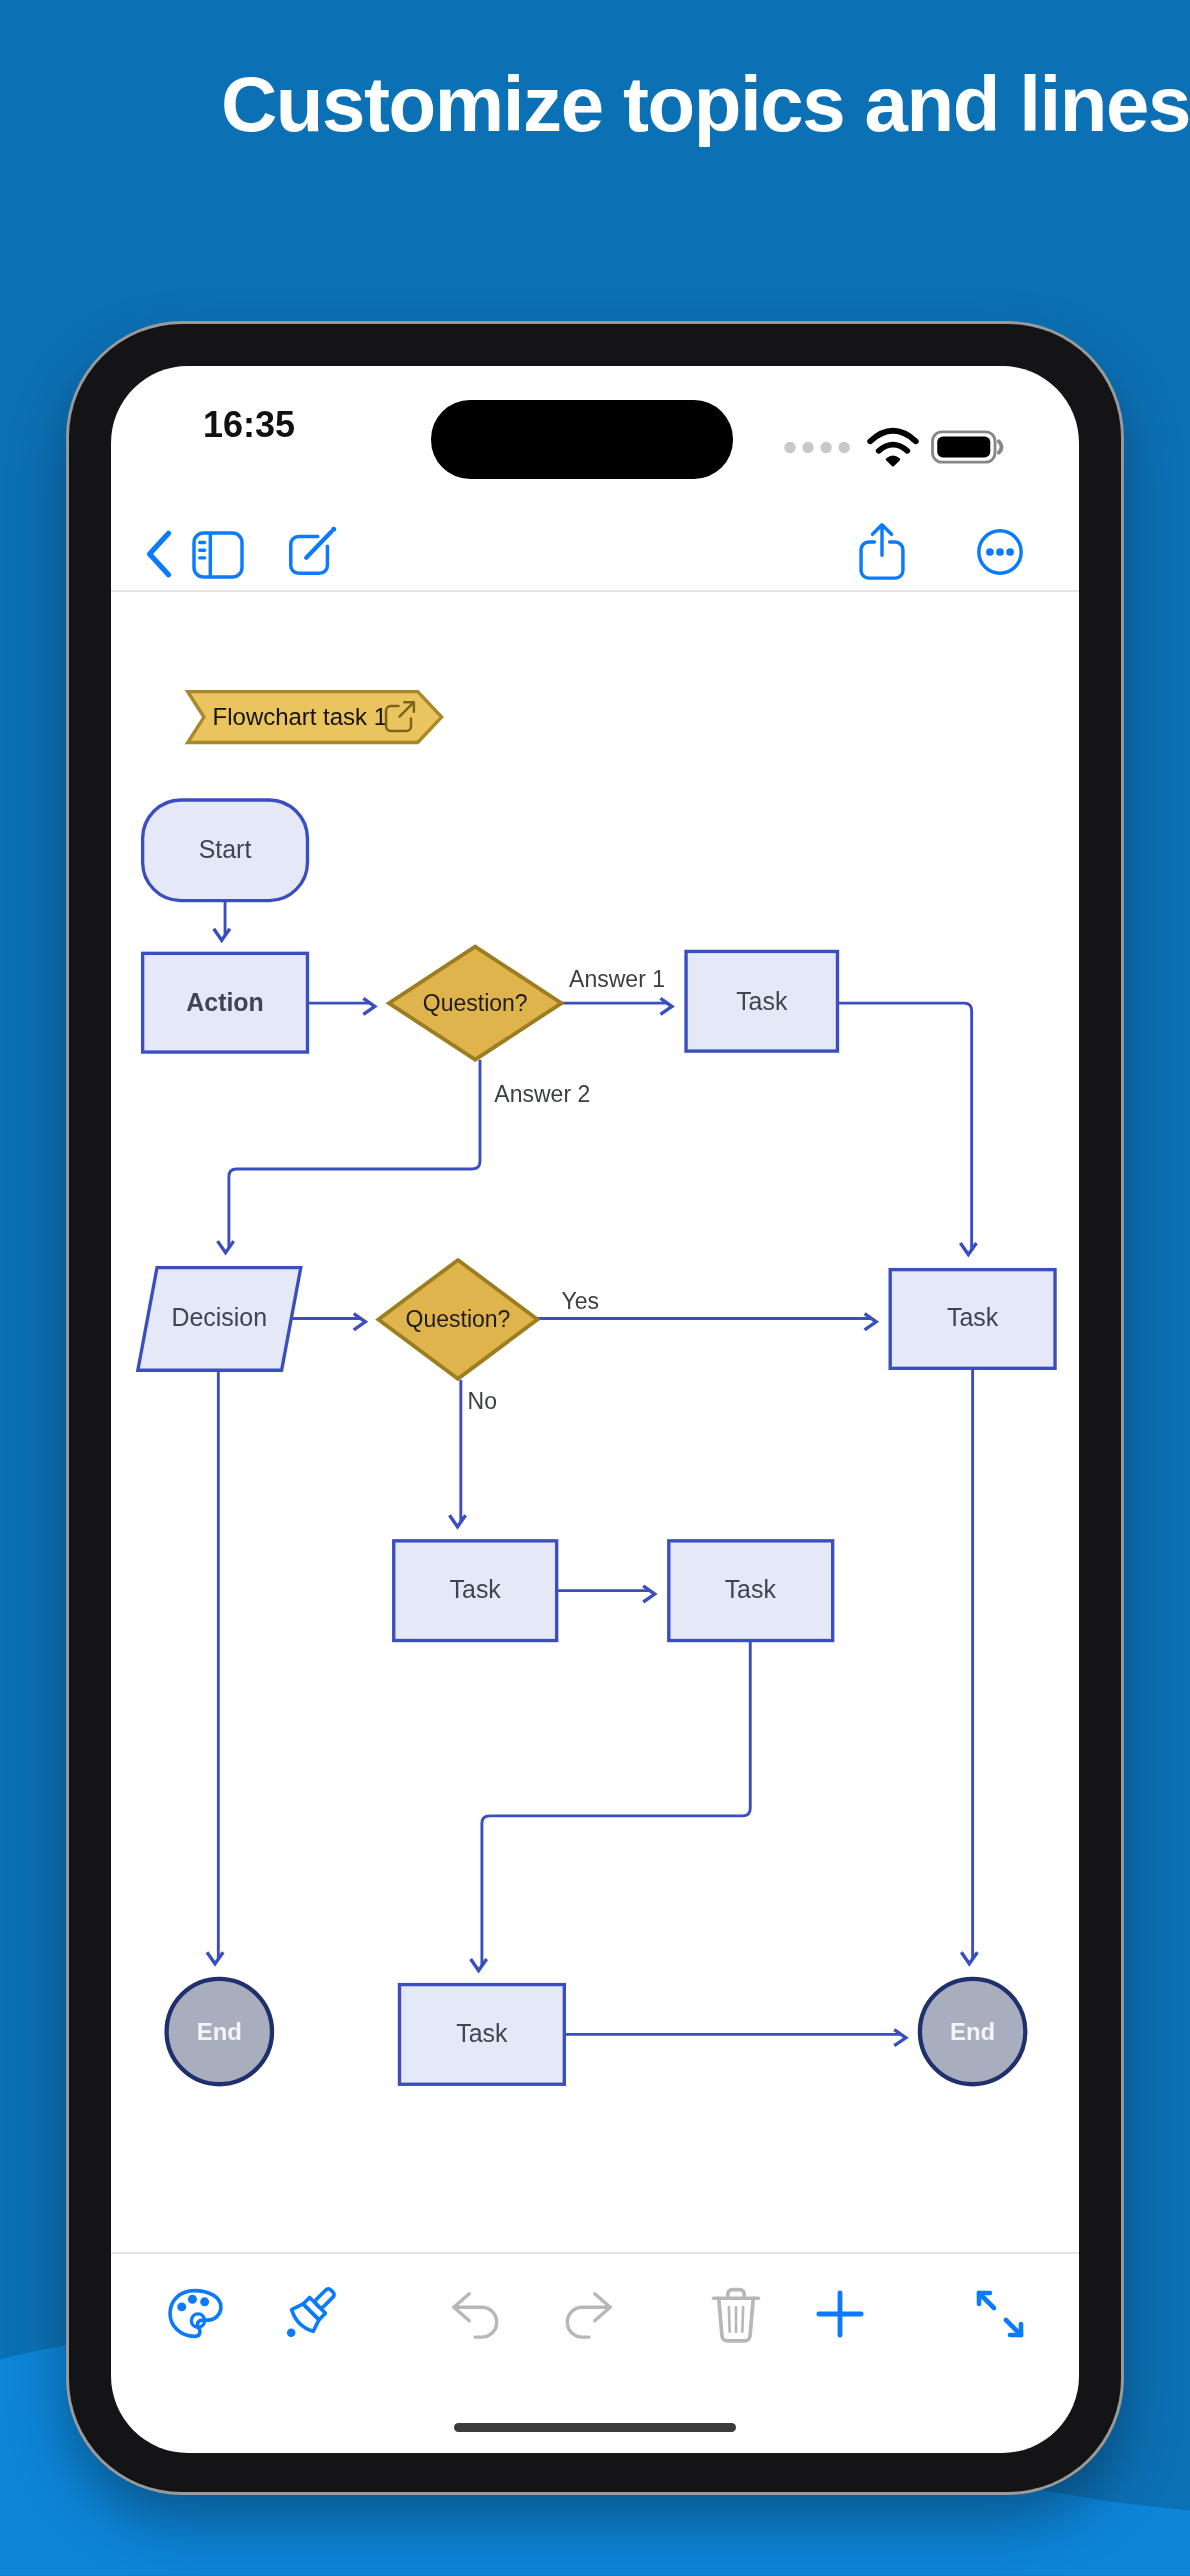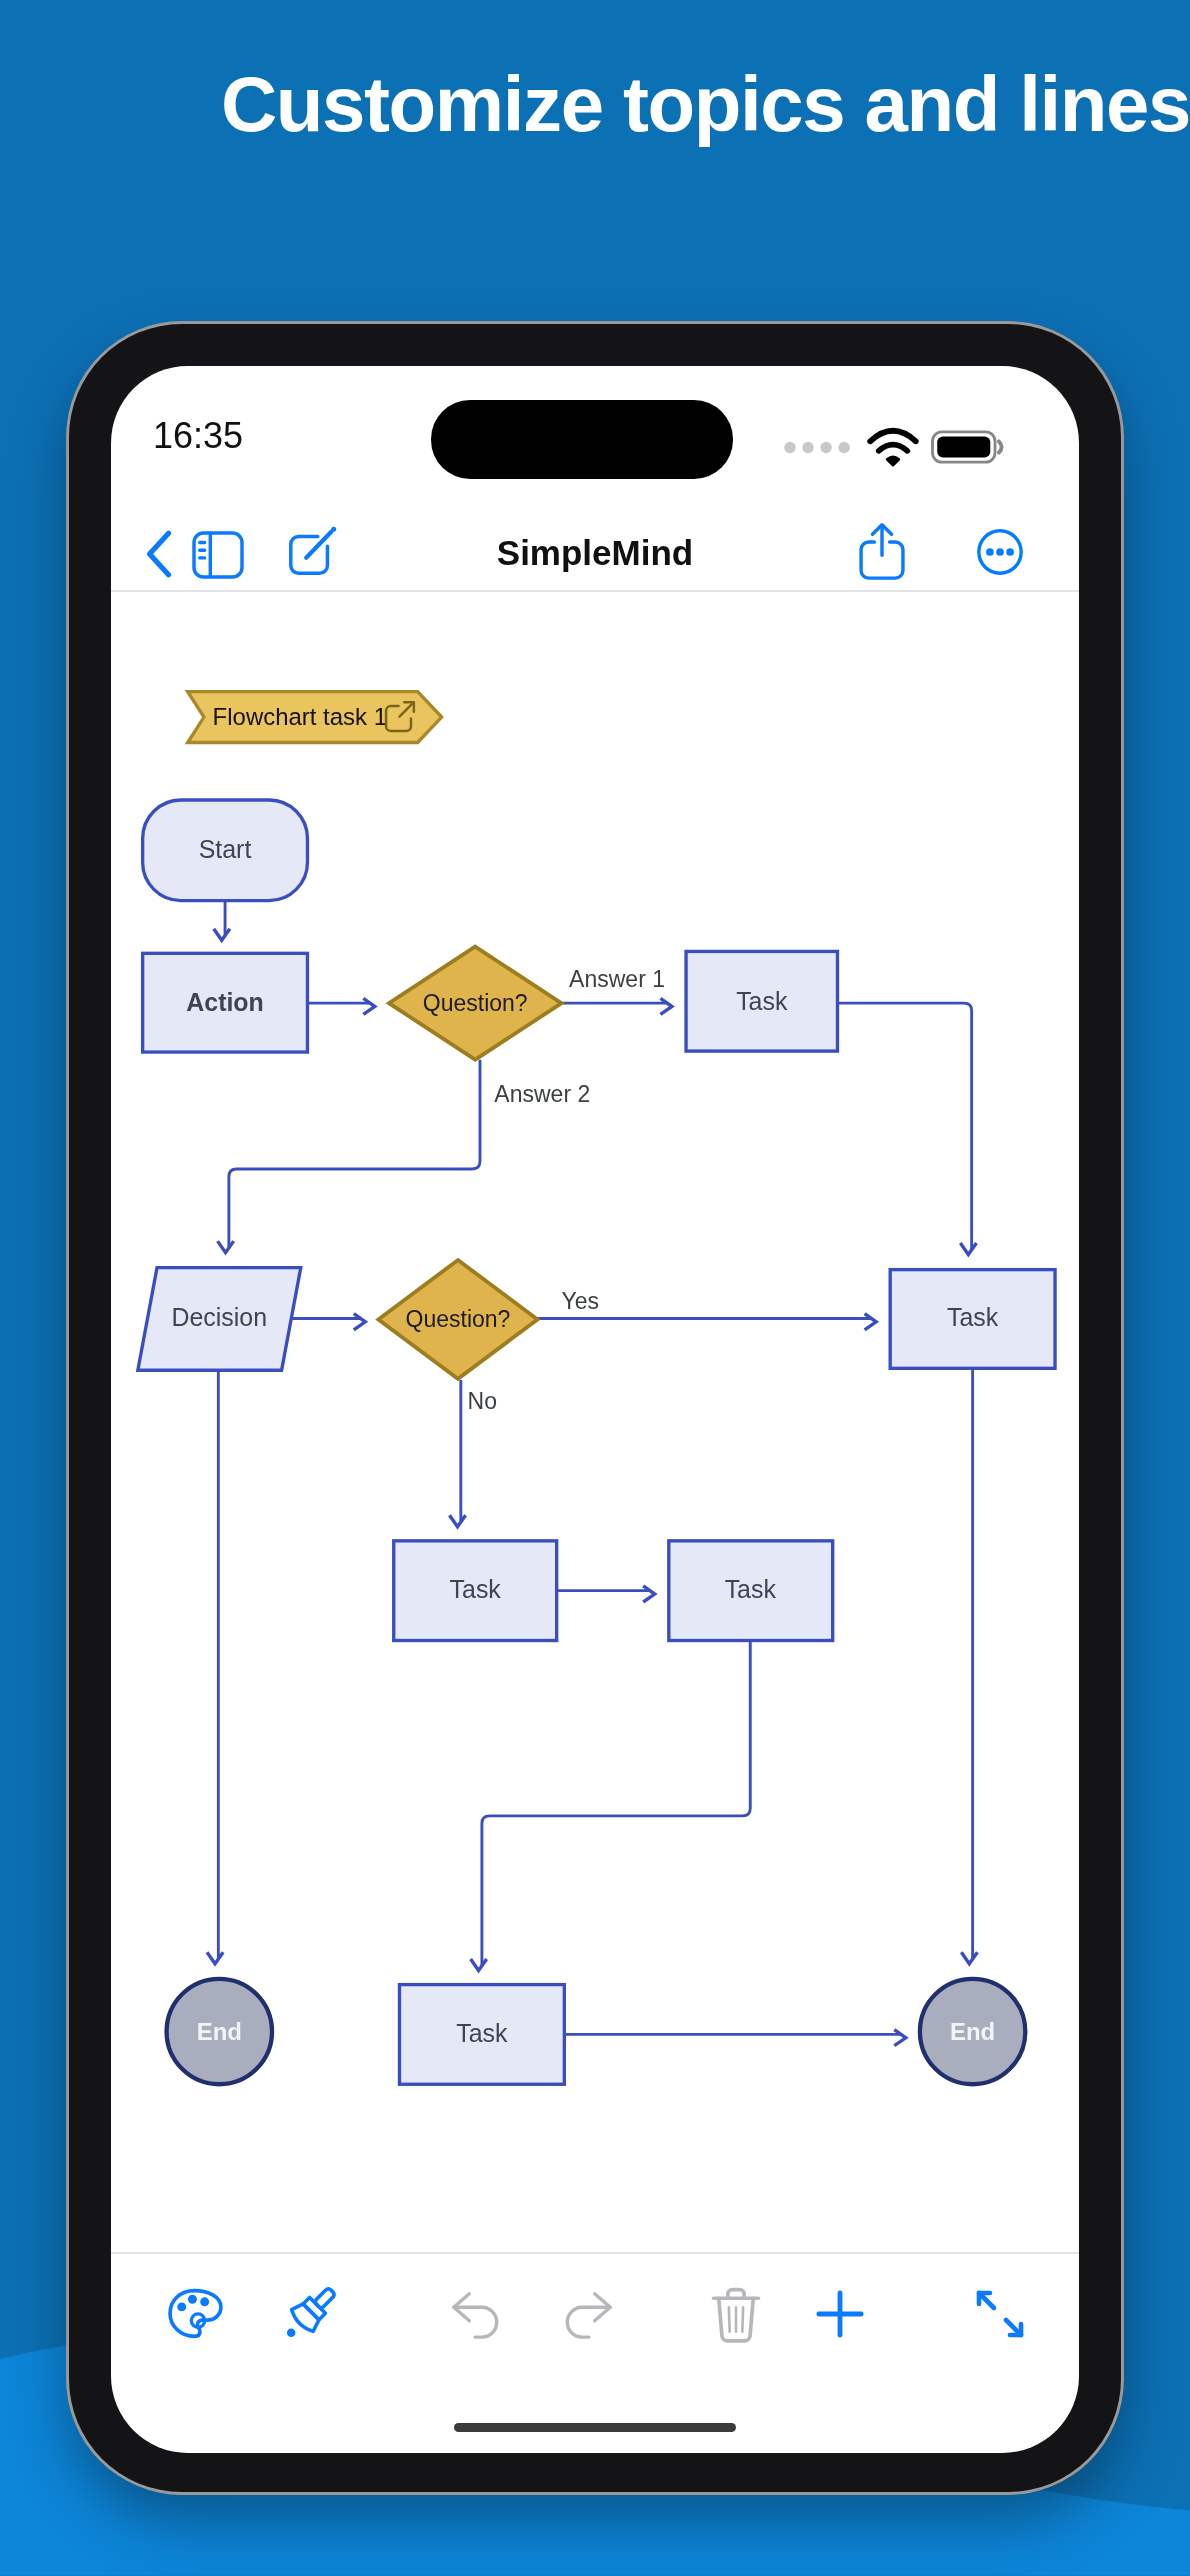--- a/index.html
+++ b/index.html
@@ -16,22 +16,22 @@
   .hero-title{position:absolute;left:0;top:59px;width:1190px;text-align:right;
         color:#fff;font-size:78px;font-weight:700;letter-spacing:-1.4px;z-index:1}
   
   .phone{position:absolute;left:69px;top:324px;width:1052px;height:2168px;
         background:#141416;border-radius:113px;z-index:2;
         box-shadow:0 0 0 2.9px #9a9a9a, 0 29px 58px rgba(0,0,0,.35)}
   .screen{position:absolute;left:111px;top:366px;width:968px;height:2087px;
         background:#fff;border-radius:77px;z-index:3;overflow:hidden}
   
   .abs{position:absolute}
-  .time{left:42px;top:49px;width:192px;text-align:left;
-        font-size:36px;font-weight:400;color:var(--ink)}
+  .time{left:42px;top:38px;width:192px;text-align:center;
+        font-size:36px;font-weight:700;color:var(--ink)}
   .island{left:320px;top:34px;width:302px;height:79px;border-radius:39px;background:#000}
   .sb-right{left:671px;top:59px;width:259px;height:44px;display:flex;align-items:center;gap:11.5px}
   .navbar-sep{left:0;top:224px;width:968px;height:1.9px;background:#e3e3e5}
   .nav-title{left:0;top:167px;width:968px;text-align:center;
         font-size:35px;font-weight:700;color:var(--ink)}
   .navbtn{background:none;border:none;padding:0;cursor:pointer;position:absolute}
   .canvas{left:0;top:226px;width:968px;height:1660px}
   .toolbar-sep{left:0;top:1886px;width:968px;height:1.9px;background:#e3e3e5}
   .toolbar{left:0;top:1907px;width:968px;height:105px}
   .tbtn{position:absolute;background:none;border:none;padding:0;cursor:pointer}
@@ -104,21 +104,20 @@
         <line x1="8" y1="28" x2="13" y2="28" class="blue-ic"></line>
       </svg>
     </button>
     <button class="navbtn" style="left:174px;top:159px">
       <svg width="54" height="54" viewBox="0 0 56 56">
         <path d="M34,12 H14 a8,8 0 0 0 -8,8 v22 a8,8 0 0 0 8,8 h22 a8,8 0 0 0 8,-8 V22" class="blue-ic"></path>
         <line x1="22" y1="34" x2="48" y2="7" class="blue-ic" style="stroke-width:4.4"></line>
         <circle cx="50.5" cy="4.5" r="2.6" fill="var(--accent)"></circle>
       </svg>
     </button>
-    <div class="abs nav-title">SimpleMind</div>
     <button class="navbtn" style="left:746px;top:155px">
       <svg width="50" height="59" viewBox="0 0 52 62">
         <path d="M18,22 H12 a8,8 0 0 0 -8,8 v22 a8,8 0 0 0 8,8 h28 a8,8 0 0 0 8,-8 V30 a8,8 0 0 0 -8,-8 h-6" class="blue-ic"></path>
         <line x1="26" y1="36" x2="26" y2="5" class="blue-ic"></line>
         <polyline points="16,14 26,4 36,14" class="blue-ic"></polyline>
       </svg>
     </button>
     <button class="navbtn" style="left:864px;top:161px">
       <svg width="50" height="50" viewBox="0 0 52 52">
         <circle cx="26" cy="26" r="22" class="blue-ic"></circle>

